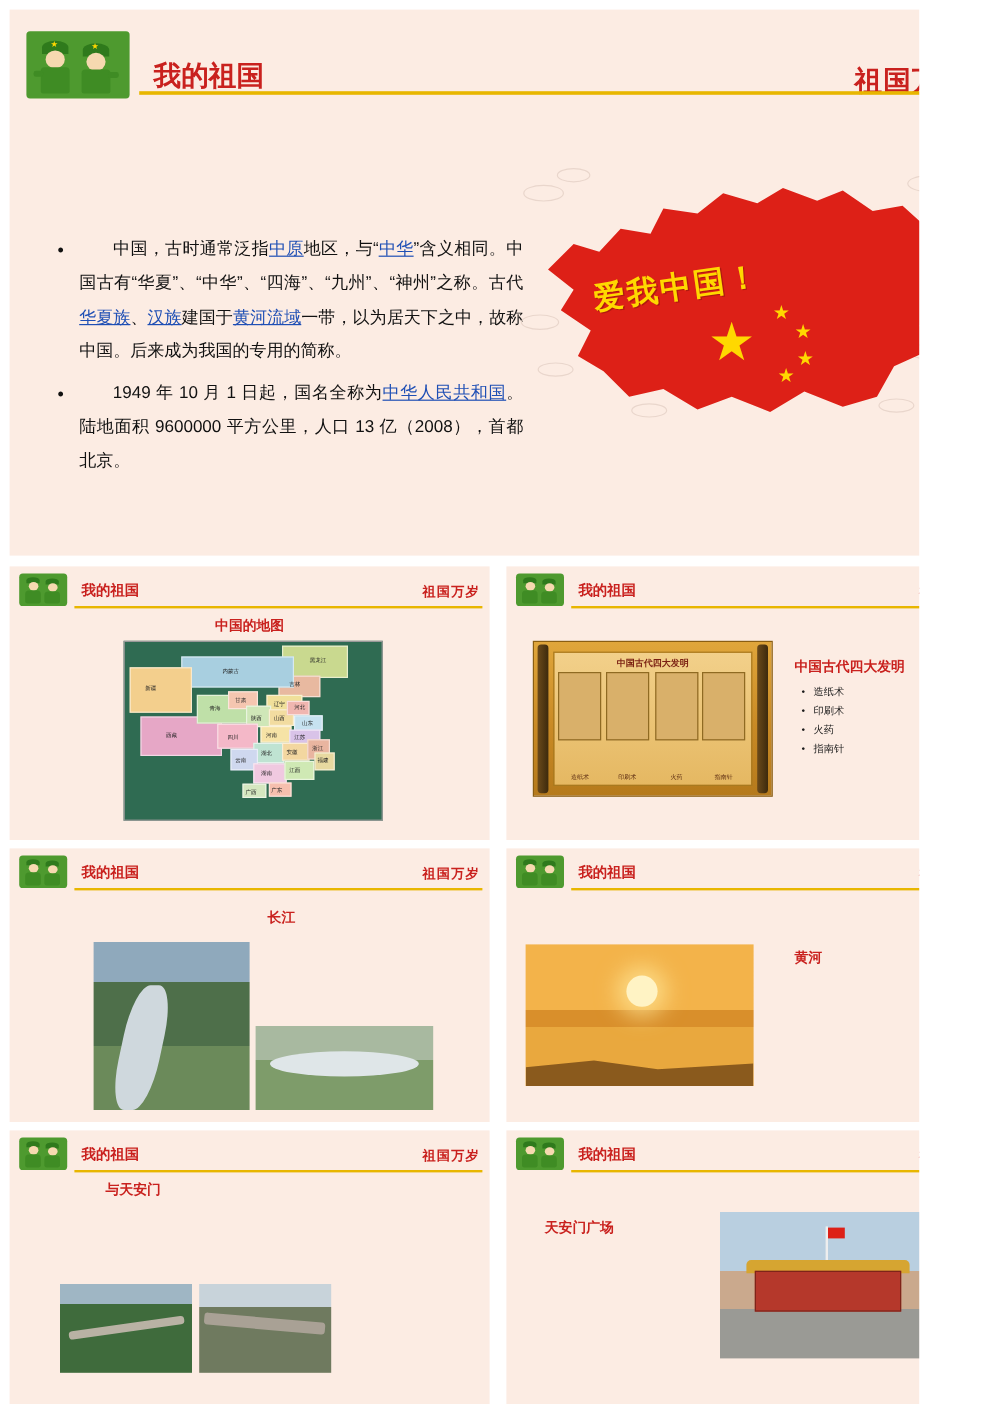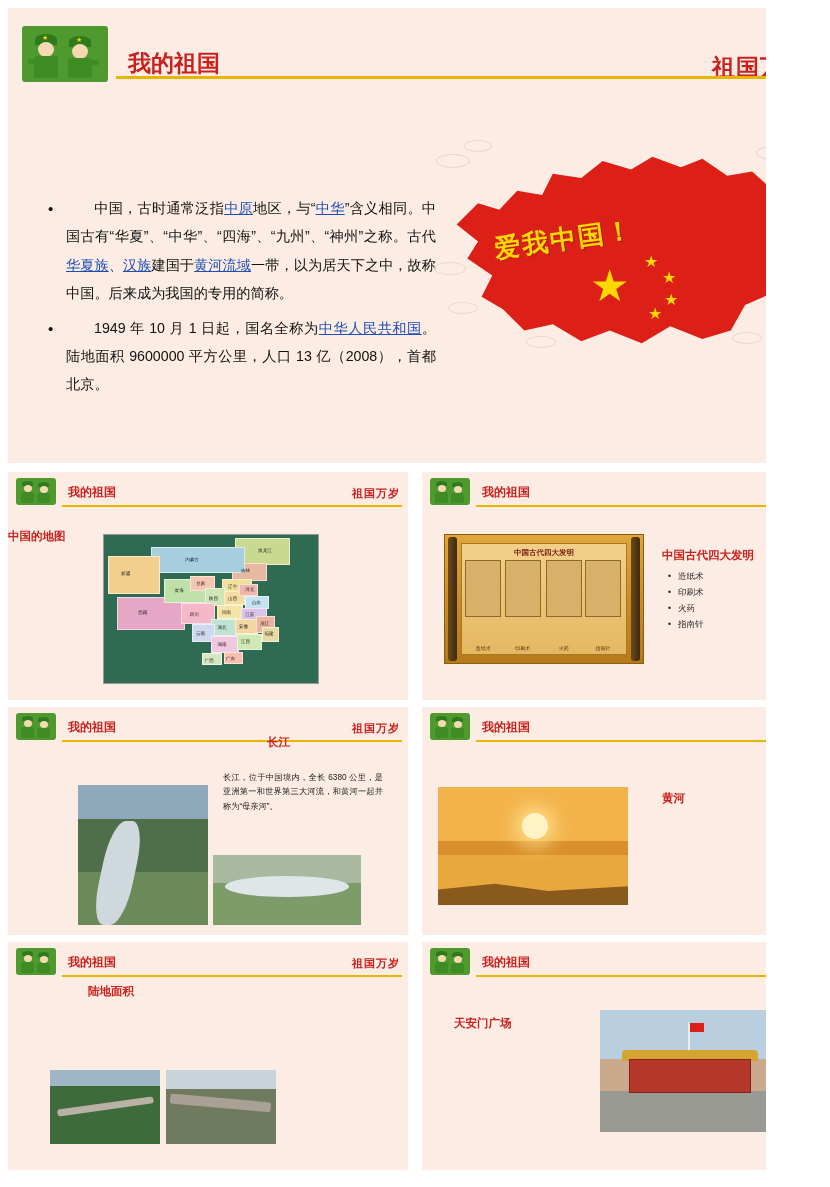--- a/index.html
+++ b/index.html
@@ -396,21 +396,21 @@
       <div class="head" style="left:8px; top:7px; width:8px; height:7px;"></div>
       <div class="body" style="left:5px; top:14px; width:13px; height:11px;"></div>
       <div class="cap" style="left:22px; top:4px; width:11px; height:5px;"></div>
       <div class="head" style="left:24px; top:8px; width:8px; height:7px;"></div>
       <div class="body" style="left:21px; top:15px; width:13px; height:10px;"></div>
     </div>
     <div class="hdr-title">我的祖国</div>
     <div class="hdr-stamp">祖国万岁</div>
     <div class="hdr-rule"></div>
 
-    <div class="mini-caption" style="left:0; top:57px; width:100%; ">中国的地图</div>
+    <div class="mini-caption" style="left:0; top:42px; width:100%; text-align:center;">中国的地图</div>
 
     <div class="pic map-cn" style="left:95px; top:62px; width:216px; height:150px;">
       <div class="prov" style="left:61%; top:2%;  width:26%; height:18%; background:#c9d98f;"></div>
       <div class="prov" style="left:60%; top:19%; width:16%; height:12%; background:#e8b9a0;"></div>
       <div class="prov" style="left:55%; top:30%; width:14%; height:10%; background:#f0e09a;"></div>
       <div class="prov" style="left:22%; top:8%;  width:44%; height:18%; background:#a8cfe0;"></div>
       <div class="prov" style="left:2%;  top:14%; width:24%; height:26%; background:#f3cf8d;"></div>
       <div class="prov" style="left:6%;  top:42%; width:32%; height:22%; background:#e6a7c6;"></div>
       <div class="prov" style="left:28%; top:30%; width:20%; height:16%; background:#bfe0a8;"></div>
       <div class="prov" style="left:40%; top:28%; width:12%; height:10%; background:#f5c6b0;"></div>
@@ -501,22 +501,21 @@
       <div class="head" style="left:8px; top:7px; width:8px; height:7px;"></div>
       <div class="body" style="left:5px; top:14px; width:13px; height:11px;"></div>
       <div class="cap" style="left:22px; top:4px; width:11px; height:5px;"></div>
       <div class="head" style="left:24px; top:8px; width:8px; height:7px;"></div>
       <div class="body" style="left:21px; top:15px; width:13px; height:10px;"></div>
     </div>
     <div class="hdr-title">我的祖国</div>
     <div class="hdr-stamp">祖国万岁</div>
     <div class="hdr-rule"></div>
 
-    <div class="mini-caption" style="left:215px; top:28px;margin-left:44px;">长江</div>
-    <div class="mini-body" style="left:215px; top:64px; width:160px;">长江，位于中国境内，全长 6380 公里，是亚洲第一和世界第三大河流，和黄河一起并称为“母亲河”。</div>
+    <div class="mini-caption" style="left:215px; top:50px;">长江</div>
 
     <div class="pic yangtze1" style="left:70px; top:78px; width:130px; height:140px;">
       <div class="river"></div>
     </div>
     <div class="pic yangtze2" style="left:205px; top:148px; width:148px; height:70px;">
       <div class="river2"></div>
     </div>
   </div>
 
   <div class="slide mini" id="s4">
@@ -546,21 +545,21 @@
       <div class="head" style="left:8px; top:7px; width:8px; height:7px;"></div>
       <div class="body" style="left:5px; top:14px; width:13px; height:11px;"></div>
       <div class="cap" style="left:22px; top:4px; width:11px; height:5px;"></div>
       <div class="head" style="left:24px; top:8px; width:8px; height:7px;"></div>
       <div class="body" style="left:21px; top:15px; width:13px; height:10px;"></div>
     </div>
     <div class="hdr-title">我的祖国</div>
     <div class="hdr-stamp">祖国万岁</div>
     <div class="hdr-rule"></div>
 
-    <div class="mini-caption" style="left:80px; top:42px;">陆地面积</div>
+    <div class="mini-caption" style="left:80px; top:42px;">与天安门</div>
 
     <div class="pic greatwall1" style="left:42px; top:128px; width:110px; height:74px;">
       <div class="wall"></div>
     </div>
     <div class="pic greatwall2" style="left:158px; top:128px; width:110px; height:74px;">
       <div class="wall"></div>
     </div>
   </div>
 
   <div class="slide mini" id="s6">

